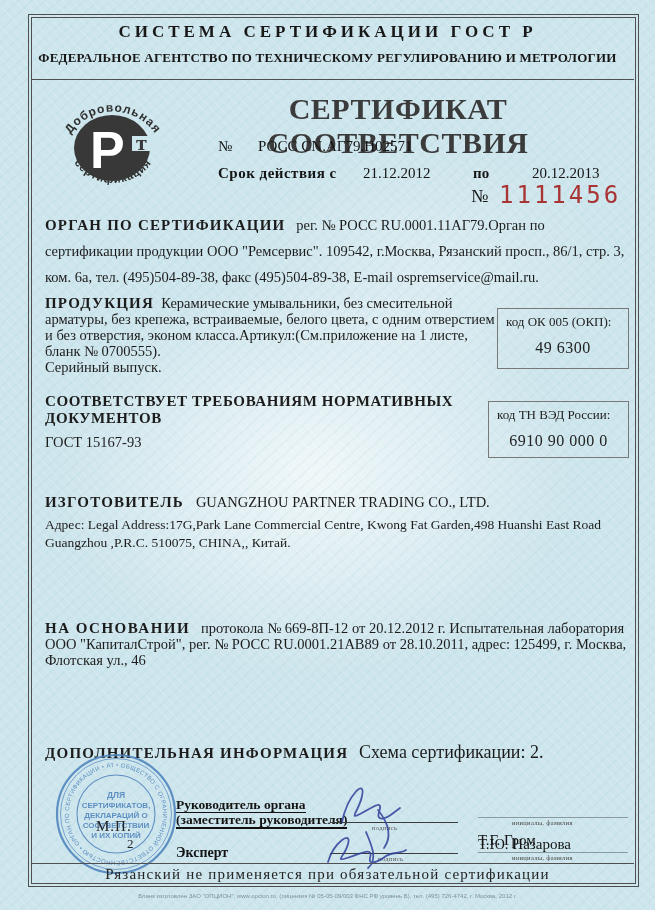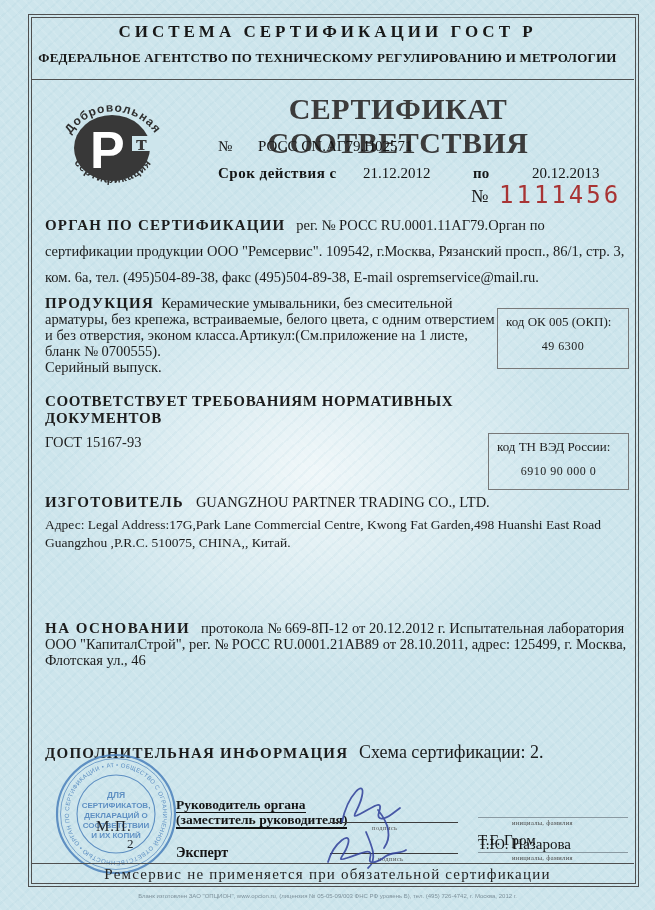--- a/index.html
+++ b/index.html
@@ -20,21 +20,21 @@
   .hline{height:1px;background:#4f4f4f;}
   .hdr1{left:30px;top:22px;width:595px;text-align:center;font-weight:bold;font-size:17px;letter-spacing:4px;color:#181818;}
   .hdr2{left:32px;top:50px;width:591px;text-align:center;font-weight:bold;font-size:13px;letter-spacing:.2px;color:#181818;}
   .title{left:172px;top:92px;width:452px;text-align:center;font-family:Liberation Serif, serif;font-weight:bold;font-size:30px;color:#3b3b3b;letter-spacing:0.5px;}
   .numrow{font-size:15px;color:#151515;}
   .redno{font-family:"DejaVu Sans Mono","Liberation Mono",monospace;font-size:24px;letter-spacing:3px;color:#a83434;}
   .par{font-size:14.5px;line-height:26px;color:#1c1c1c;}
   .lbl{font-weight:bold;letter-spacing:1.2px;font-size:15px;}
   .codebox{border:1px solid #787878;font-size:13px;color:#222;}
   .codebox .cb-label{padding:5px 0 0 8px;}
-  .codebox .cb-value{text-align:center;font-size:12px;margin-top:9px;letter-spacing:.5px;}
+  .codebox .cb-value{text-align:center;font-size:16px;margin-top:9px;letter-spacing:.5px;}
   .sig-line{height:1px;background:#3c3c3c;}
   .sig-cap{font-size:6.5px;color:#555;letter-spacing:.4px;}
   .name{font-size:15px;color:#151515;}
   .name-line{height:1px;background:#8a9aa2;}
   .name-cap{font-size:6.5px;color:#4a4a4a;letter-spacing:.3px;}
   .footer-notice{left:32px;top:866px;width:591px;text-align:center;font-size:15px;letter-spacing:1.2px;color:#242424;}
   .tiny-print{left:28px;top:893px;width:599px;text-align:center;font-size:6px;color:#7e919b;font-family:"Liberation Sans","DejaVu Sans",sans-serif;}
   .underline1{border-bottom:1px solid #111;}
   .underline2{border-bottom:2px solid #111;}
   .headlbl{font-weight:bold;font-size:13.5px;line-height:15px;color:#141414;}
@@ -95,21 +95,21 @@
       <span class="lbl">ПРОДУКЦИЯ</span>&nbsp;
       <span>Керамические умывальники, без смесительной арматуры, без крепежа, встраиваемые, белого цвета, с одним отверстием и без отверстия, эконом класса.Артикул:(См.приложение на 1 листе, бланк № 0700555).</span>
     </div>
     <div>Серийный выпуск.</div>
   </div>
 
   <div class="abs codebox" style="left:497px;top:308px;width:130px;height:59px;">
     <div class="cb-label">код ОК 005 (ОКП):</div>
     <div class="cb-value">49 6300</div>
   </div>
-  <div class="abs codebox" style="left:488px;top:401px;width:139px;height:55px;margin-top:32px;">
+  <div class="abs codebox" style="left:488px;top:401px;width:139px;height:55px;">
     <div class="cb-label">код ТН ВЭД России:</div>
     <div class="cb-value">6910 90 000 0</div>
   </div>
 
   <div class="abs" style="left:45px;top:393px;width:452px;">
     <div class="lbl" style="letter-spacing:.6px;">СООТВЕТСТВУЕТ ТРЕБОВАНИЯМ НОРМАТИВНЫХ ДОКУМЕНТОВ</div>
     <div class="par" style="margin-top:2px;">ГОСТ 15167-93</div>
   </div>
 
   <div class="abs" style="left:45px;top:489px;width:588px;">
@@ -171,16 +171,16 @@
 
   <div class="abs name" style="left:478px;top:836px;">Т.Ю. Назарова</div>
   <div class="abs name-line" style="left:478px;top:817px;width:150px;"></div>
   <div class="abs name-cap" style="left:512px;top:819px;">инициалы, фамилия</div>
 
   <div class="abs name" style="left:478px;top:832px;">Т.Г. Гром</div>
   <div class="abs name-line" style="left:478px;top:852px;width:150px;"></div>
   <div class="abs name-cap" style="left:512px;top:854px;">инициалы, фамилия</div>
 
   <div class="abs hline" style="left:31px;top:863px;width:603px;"></div>
-  <div class="abs footer-notice">Ремсервис не применяется при обязательной сертификации</div>
+  <div class="abs footer-notice">Рязанский не применяется при обязательной сертификации</div>
   <div class="abs tiny-print">Бланк изготовлен ЗАО "ОПЦИОН", www.opcion.ru, (лицензия № 05-05-09/003 ФНС РФ уровень Б), тел. (495) 726-4742, г. Москва, 2012 г.</div>
 
 </div>
 
 </body></html>

